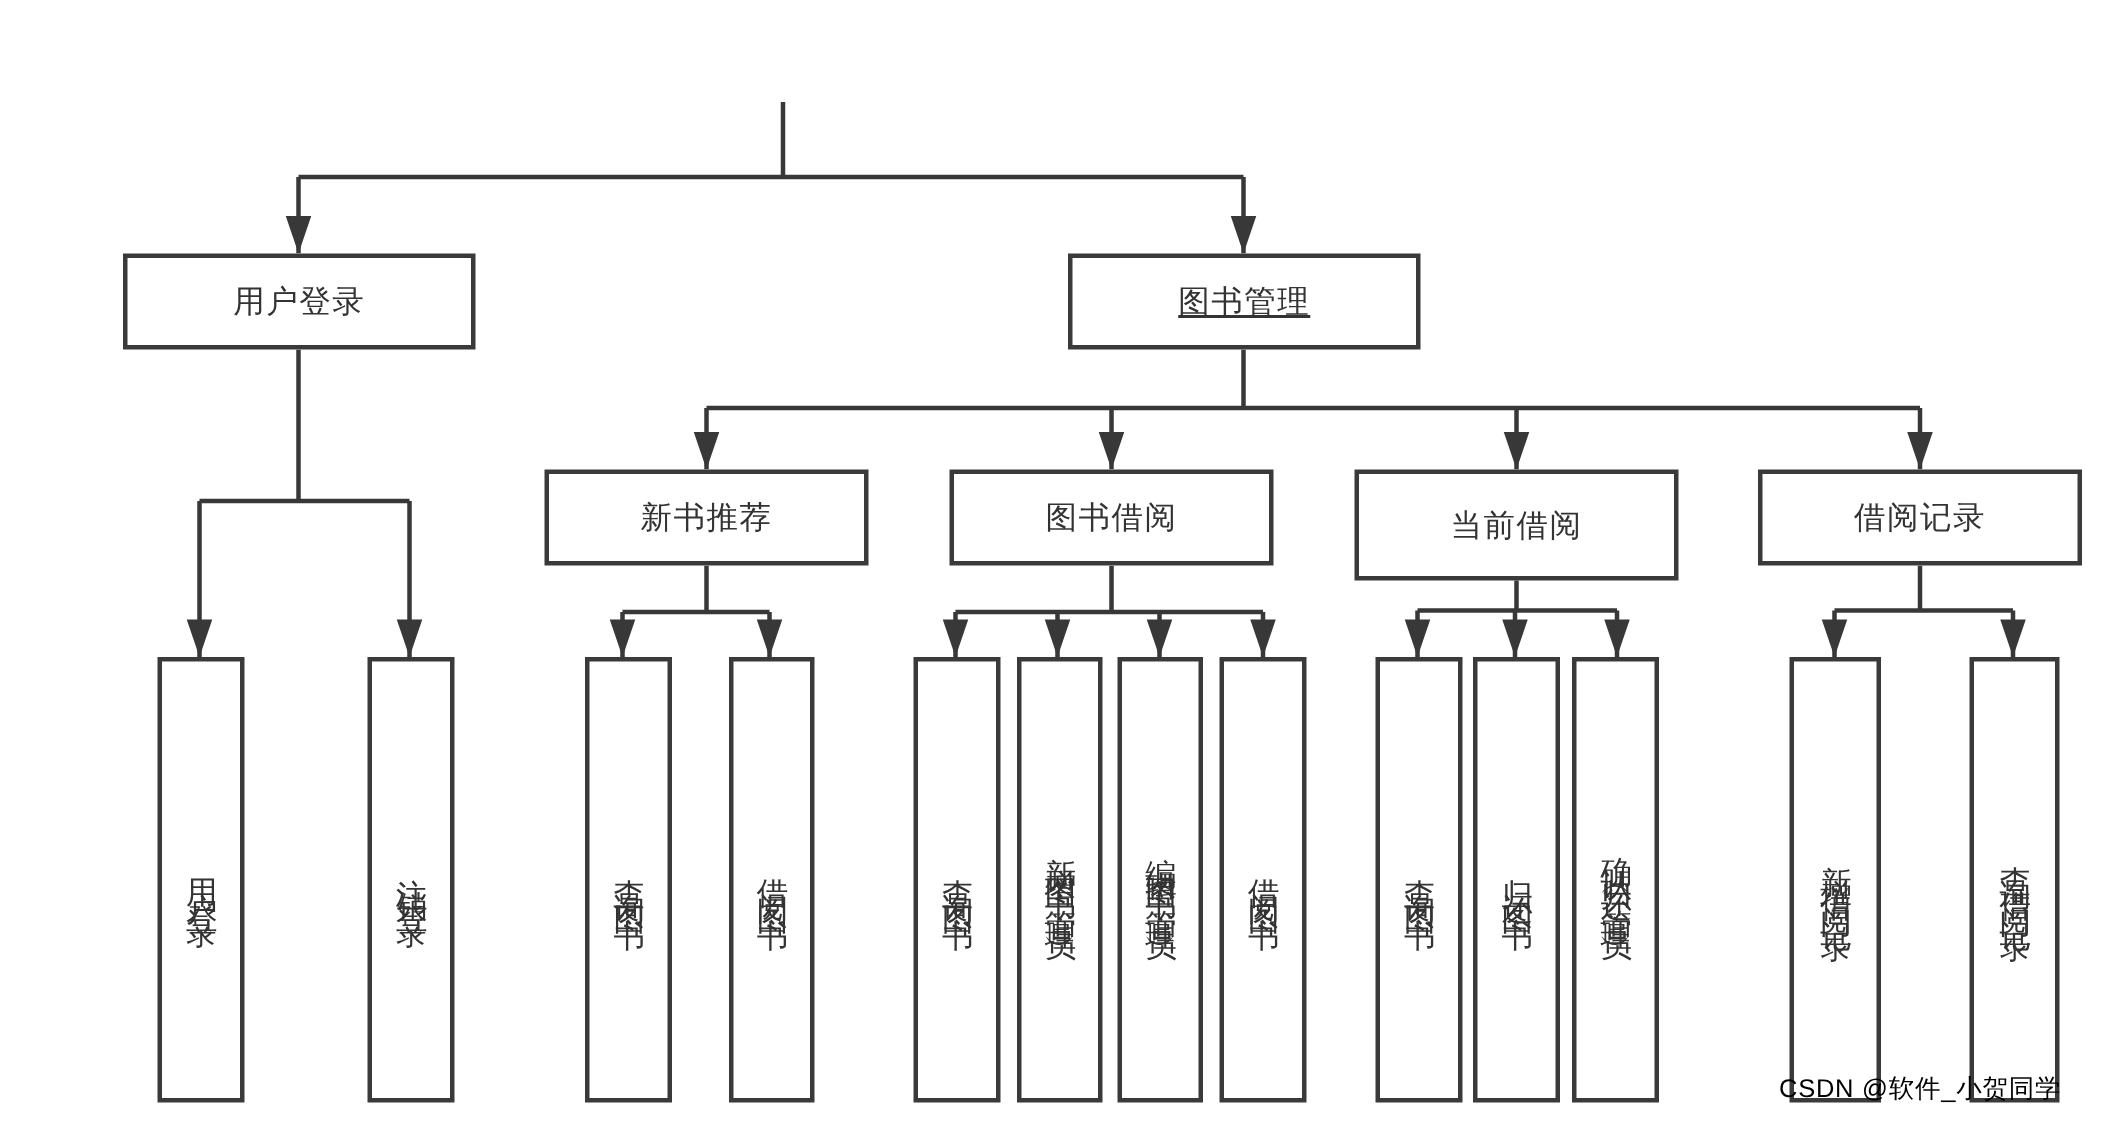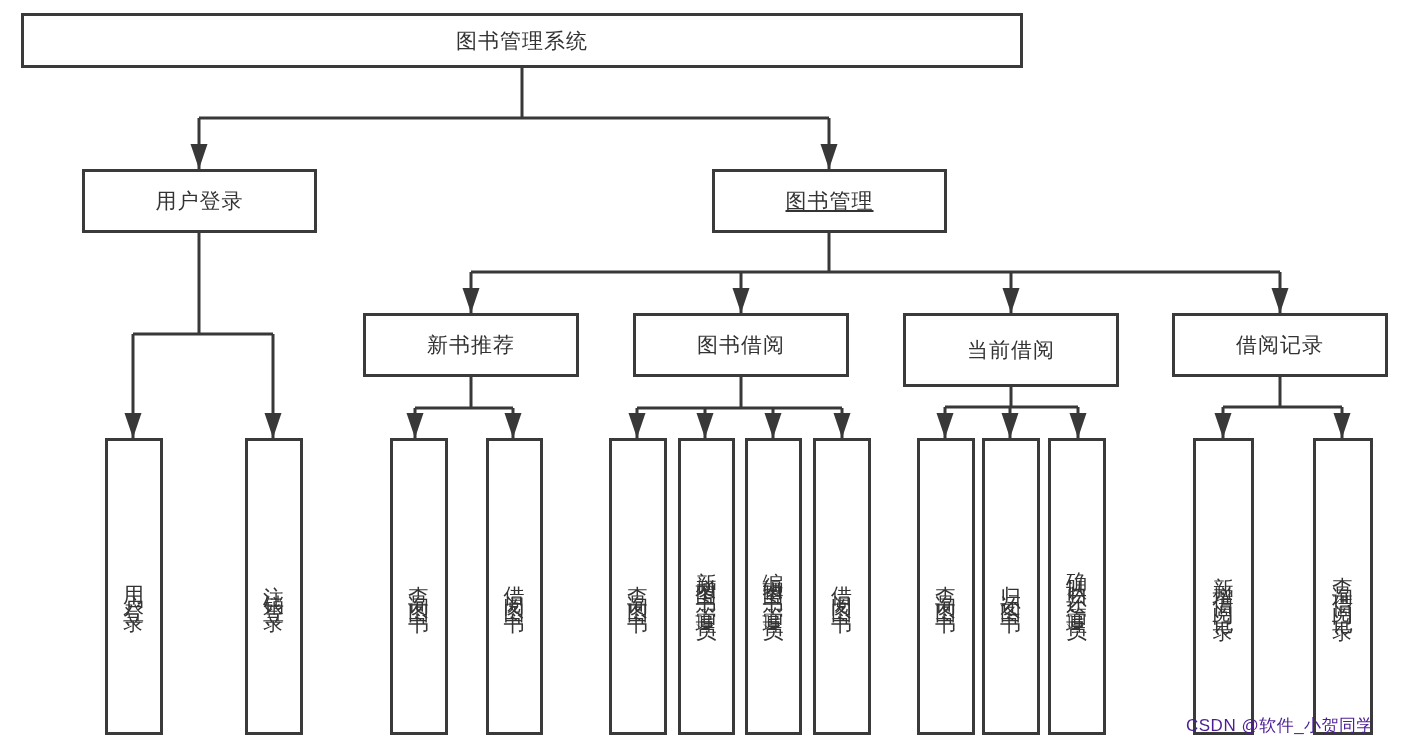--- a/index.html
+++ b/index.html
@@ -33,21 +33,21 @@
     font-size:21px;
     writing-mode:vertical-rl;
     text-orientation:mixed;
     letter-spacing:9px;
     line-height:1;
   }
   .watermark{
     position:absolute;
     left:1186px;top:714px;
     font-size:17px;
-    color:#4c1d95;
+    color:#000000;
     letter-spacing:0.5px;
     white-space:nowrap;
   }
 </style>
 </head>
 <body>
 
 <div class="canvas">
 
   <svg class="connectors" viewBox="0 0 1405 747" xmlns="http://www.w3.org/2000/svg">
@@ -83,21 +83,20 @@
       <polygon points="764.5,413 781.5,413 773,438"></polygon>
       <polygon points="833.5,413 850.5,413 842,438"></polygon>
       <polygon points="936.5,413 953.5,413 945,438"></polygon>
       <polygon points="1001.5,413 1018.5,413 1010,438"></polygon>
       <polygon points="1069.5,413 1086.5,413 1078,438"></polygon>
       <polygon points="1214.5,413 1231.5,413 1223,438"></polygon>
       <polygon points="1333.5,413 1350.5,413 1342,438"></polygon>
     </g>
   </svg>
 
-  <div class="node" style="left:21px;top:13px;width:1002px;height:55px;">图书管理系统</div>
 
   <div class="node" style="left:82px;top:169px;width:235px;height:64px;">用户登录</div>
   <div class="node" style="left:712px;top:169px;width:235px;height:64px;text-decoration:underline;">图书管理</div>
 
   <div class="node" style="left:363px;top:313px;width:216px;height:64px;">新书推荐</div>
   <div class="node" style="left:633px;top:313px;width:216px;height:64px;">图书借阅</div>
   <div class="node" style="left:903px;top:313px;width:216px;height:74px;">当前借阅</div>
   <div class="node" style="left:1172px;top:313px;width:216px;height:64px;">借阅记录</div>
 
   <div class="leaf" style="left:105px;width:58px;">用户登录</div>

